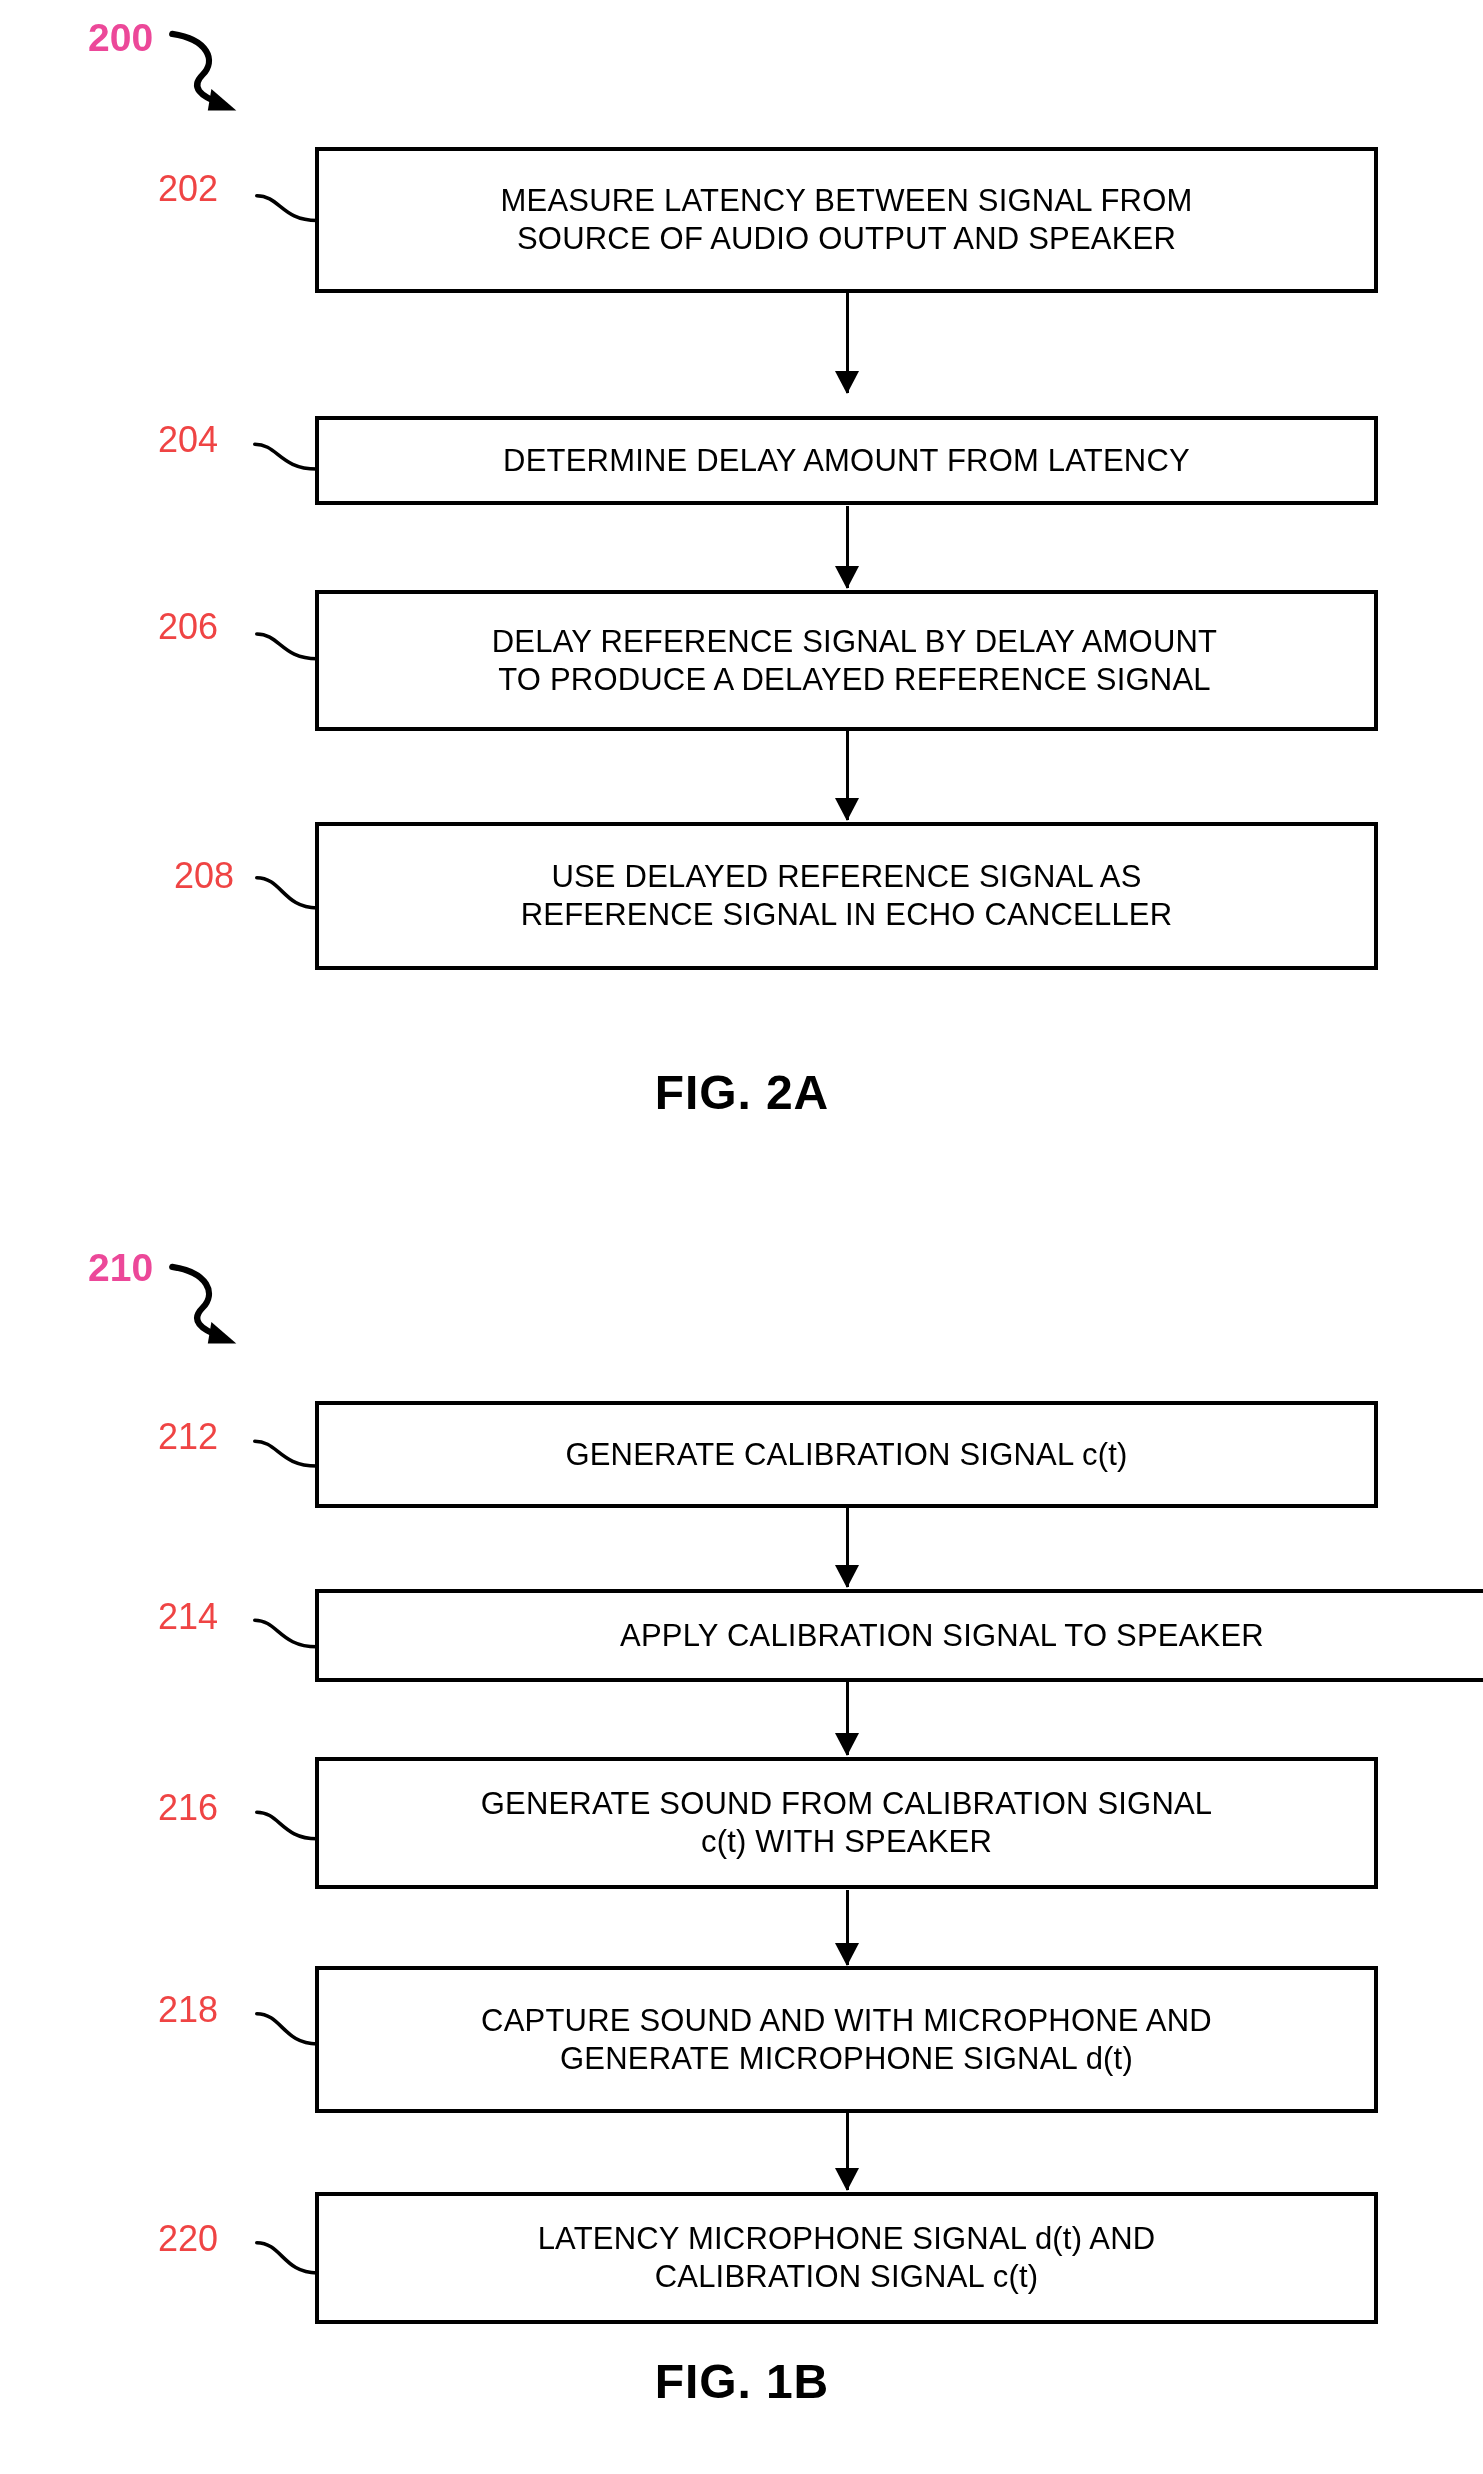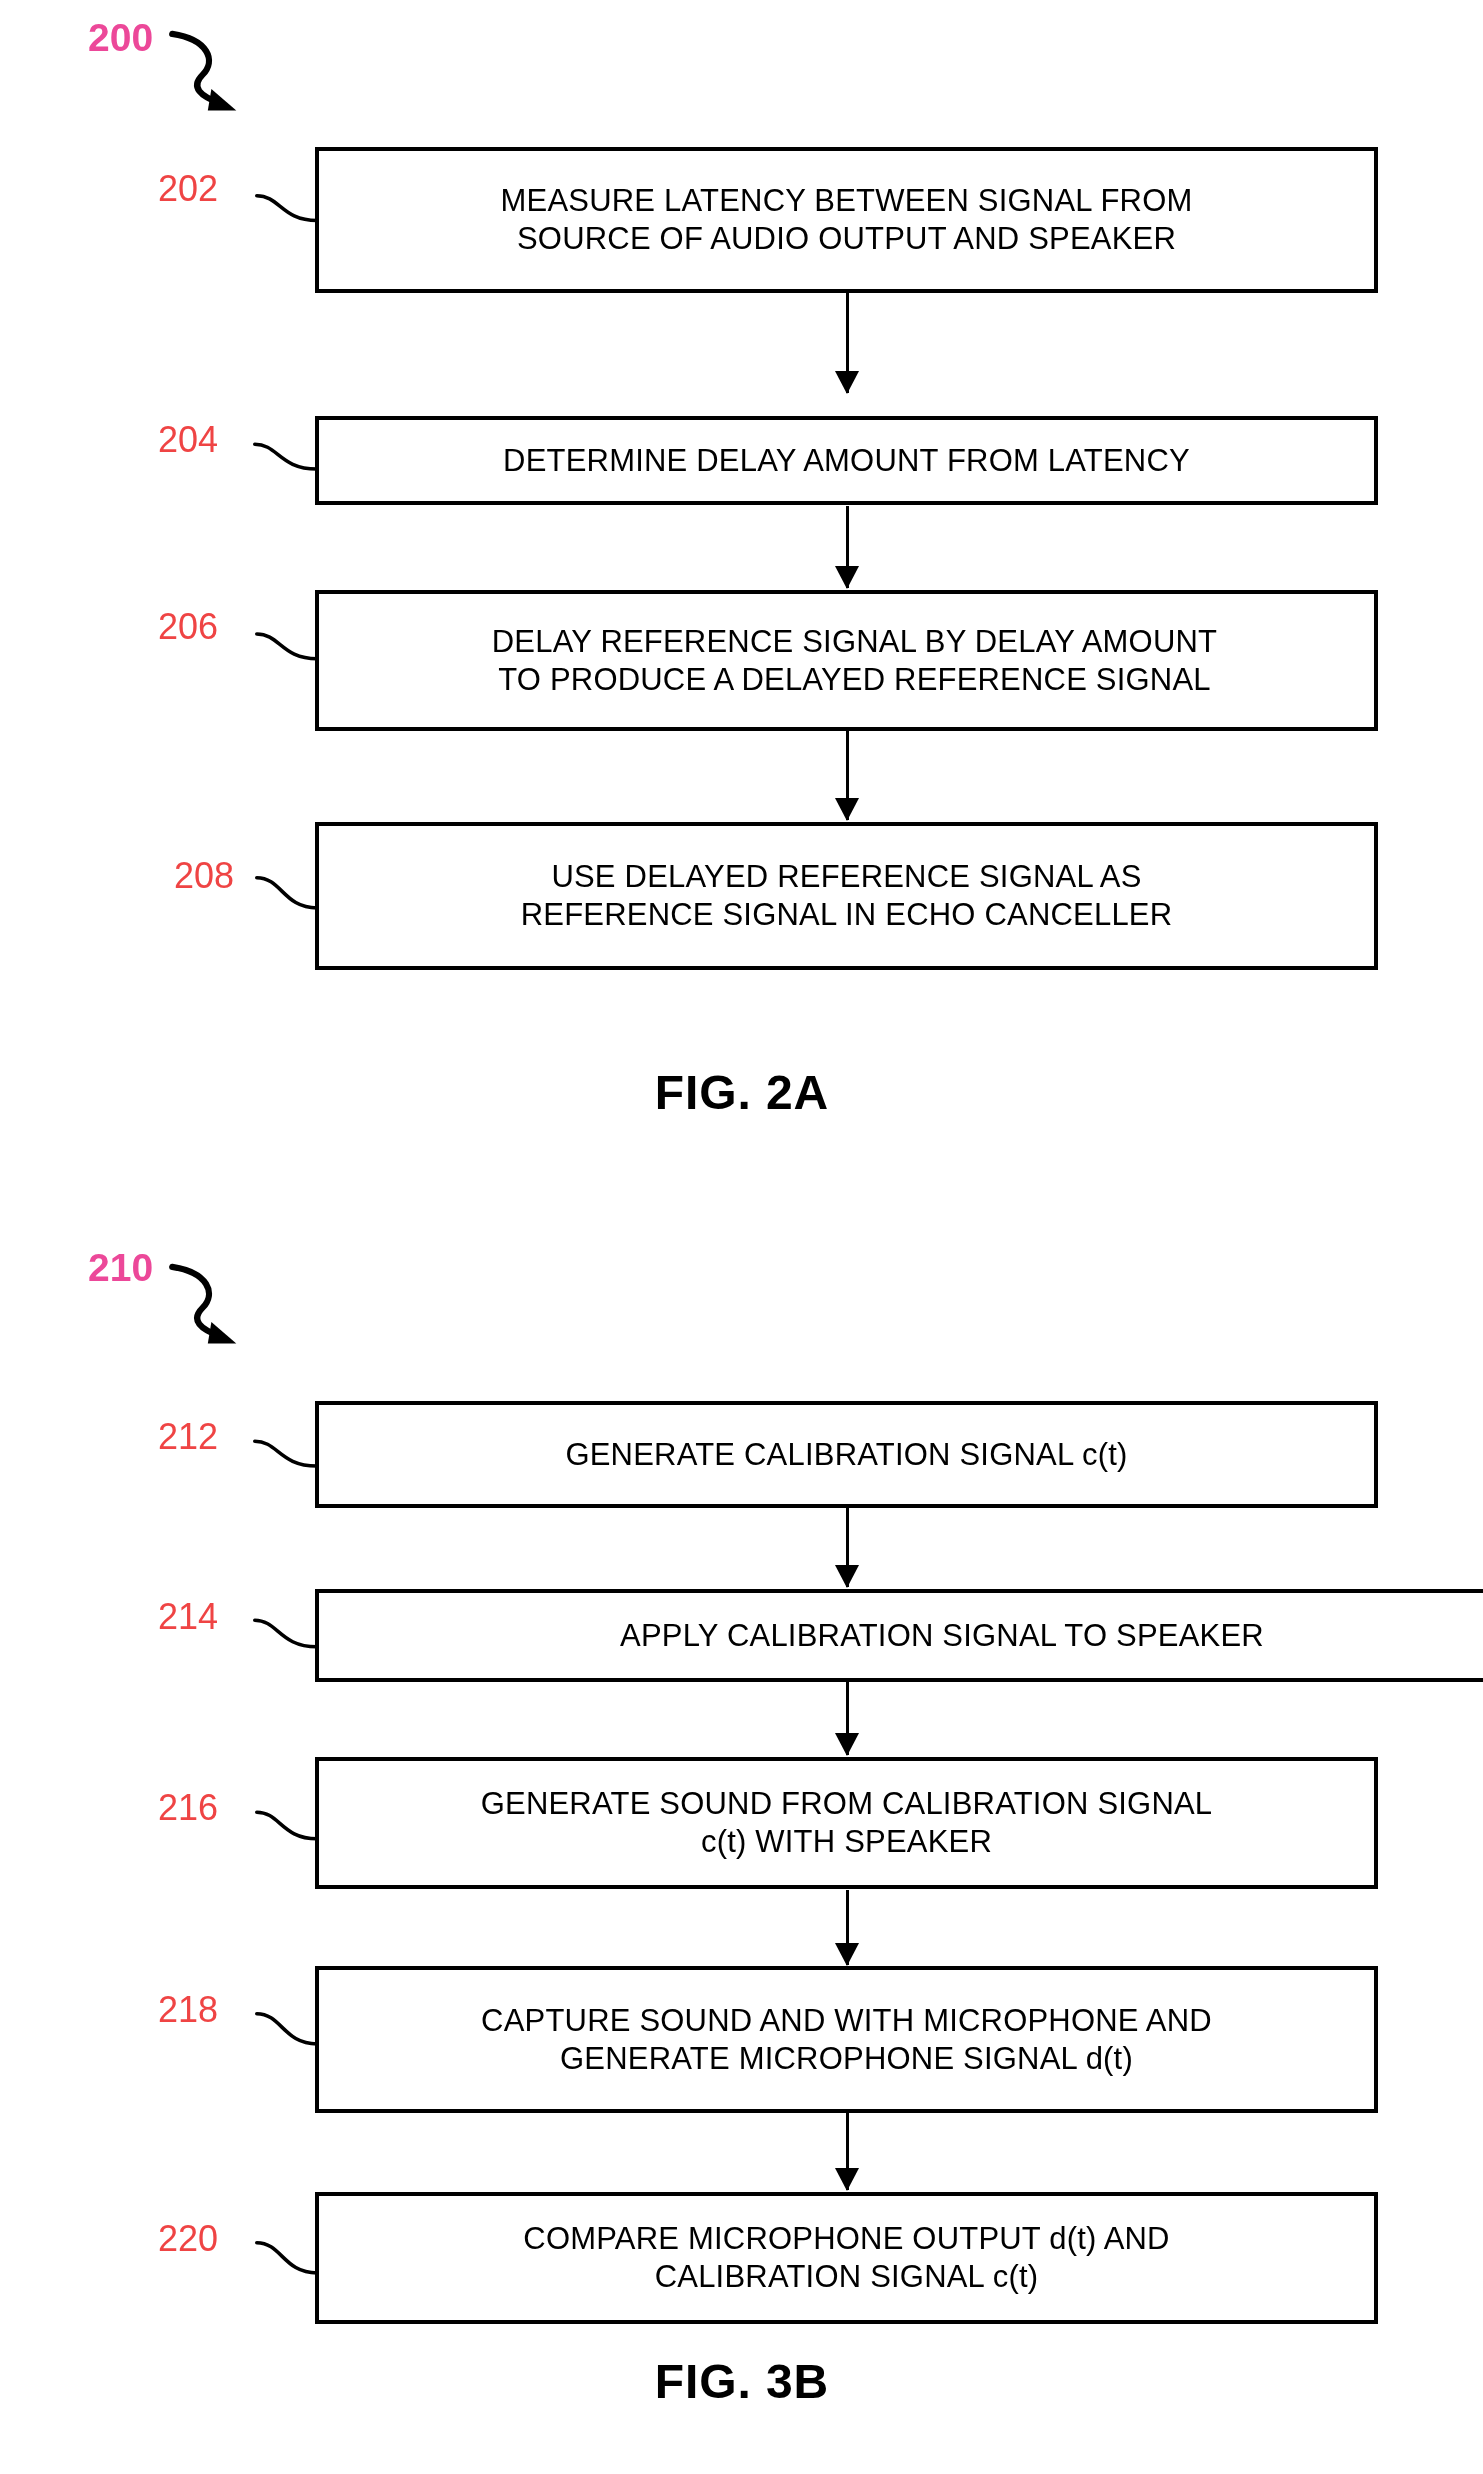--- a/index.html
+++ b/index.html
@@ -225,25 +225,25 @@
 GENERATE MICROPHONE SIGNAL d(t)</div>
     </div>
     <div class="ref-num" style="left:158px; top:1989px;">218</div>
     <svg class="leader" style="left:255px; top:1996px;" width="71" height="71" viewBox="0 0 80 80">
       <path d="M 2 20 C 30 20, 32 54, 70 54"></path>
     </svg>
 
     <div class="arrow" style="left:846px; top:2113px; height:77px;"></div>
 
     <div class="proc-box" style="left:315px; top:2192px; width:1063px; height:132px;">
-      <div class="proc-label">COMPARE MICROPHONE OUTPUT d(t) AND
+      <div class="proc-label">LATENCY MICROPHONE SIGNAL d(t) AND
 CALIBRATION SIGNAL c(t)</div>
     </div>
     <div class="ref-num" style="left:158px; top:2218px;">220</div>
     <svg class="leader" style="left:255px; top:2225px;" width="71" height="71" viewBox="0 0 80 80">
       <path d="M 2 20 C 30 20, 32 54, 70 54"></path>
     </svg>
 
-    <div class="fig-caption" style="top:2354px;">FIG. 3B</div>
+    <div class="fig-caption" style="top:2354px;">FIG. 1B</div>
   </div>
 
 </div>
 
 
 </body></html>

